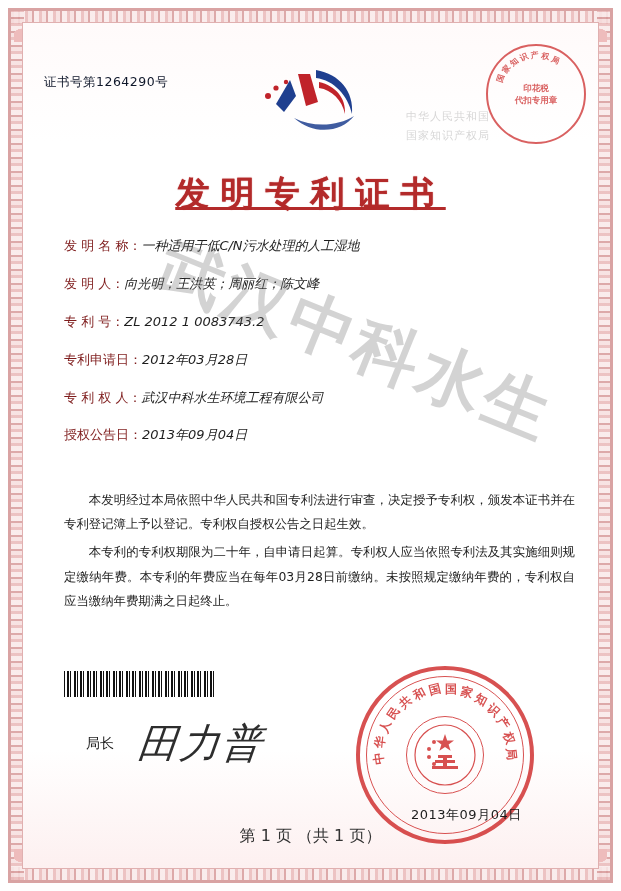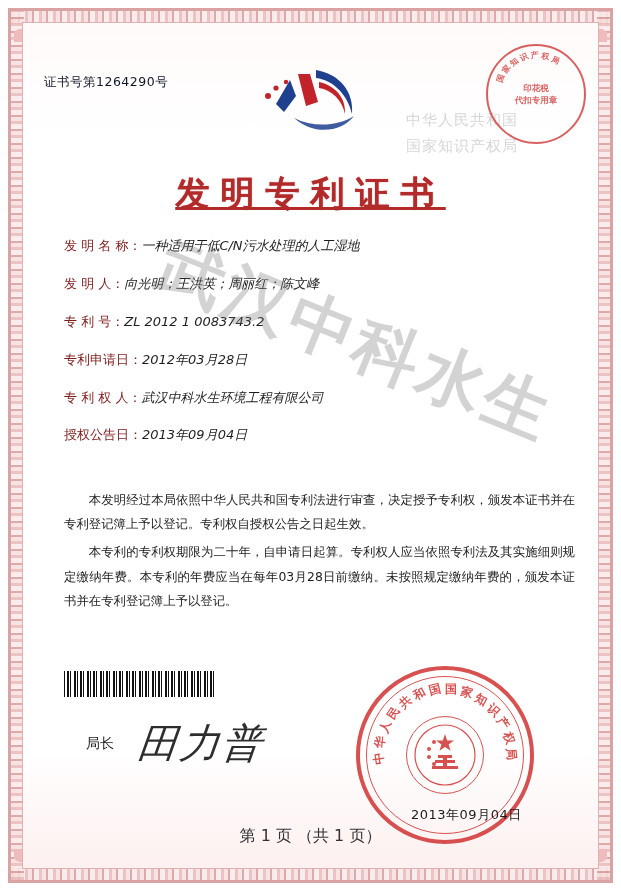--- a/index.html
+++ b/index.html
@@ -298,21 +298,21 @@
     letter-spacing: 4px;
     white-space: nowrap;
     pointer-events: none;
   }
   
   .ghost {
     position: absolute;
     left: 380px;
     top: 82px;
     width: 150px;
-    font-size: 15px;
+    font-size: 11px;
     line-height: 1.7;
     color: rgba(120,120,120,.30);
     letter-spacing: 1px;
     pointer-events: none;
   }
 </style>
 </head>
 <body>
 
 <div class="page">
@@ -383,21 +383,21 @@
       <div class="field">
         <span class="lab">专 利 权 人：</span><span class="val">武汉中科水生环境工程有限公司</span>
       </div>
       <div class="field">
         <span class="lab">授权公告日：</span><span class="val">2013年09月04日</span>
       </div>
     </div>
 
     <div class="paras">
       <p>本发明经过本局依照中华人民共和国专利法进行审查，决定授予专利权，颁发本证书并在专利登记簿上予以登记。专利权自授权公告之日起生效。</p>
-      <p>本专利的专利权期限为二十年，自申请日起算。专利权人应当依照专利法及其实施细则规定缴纳年费。本专利的年费应当在每年03月28日前缴纳。未按照规定缴纳年费的，颁发本证书并在专利登记簿上予以登记。</p>
+      <p>本专利的专利权期限为二十年，自申请日起算。专利权人应当依照专利法及其实施细则规定缴纳年费。本专利的年费应当在每年03月28日前缴纳。未按照规定缴纳年费的，专利权自应当缴纳年费期满之日起终止。</p>
     </div>
 
     <div class="barcode"></div>
 
     <div class="sig-wrap">
       <span class="sig-label">局长</span>
       <span class="signature">田力普</span>
     </div>
 
     <div class="seal">

